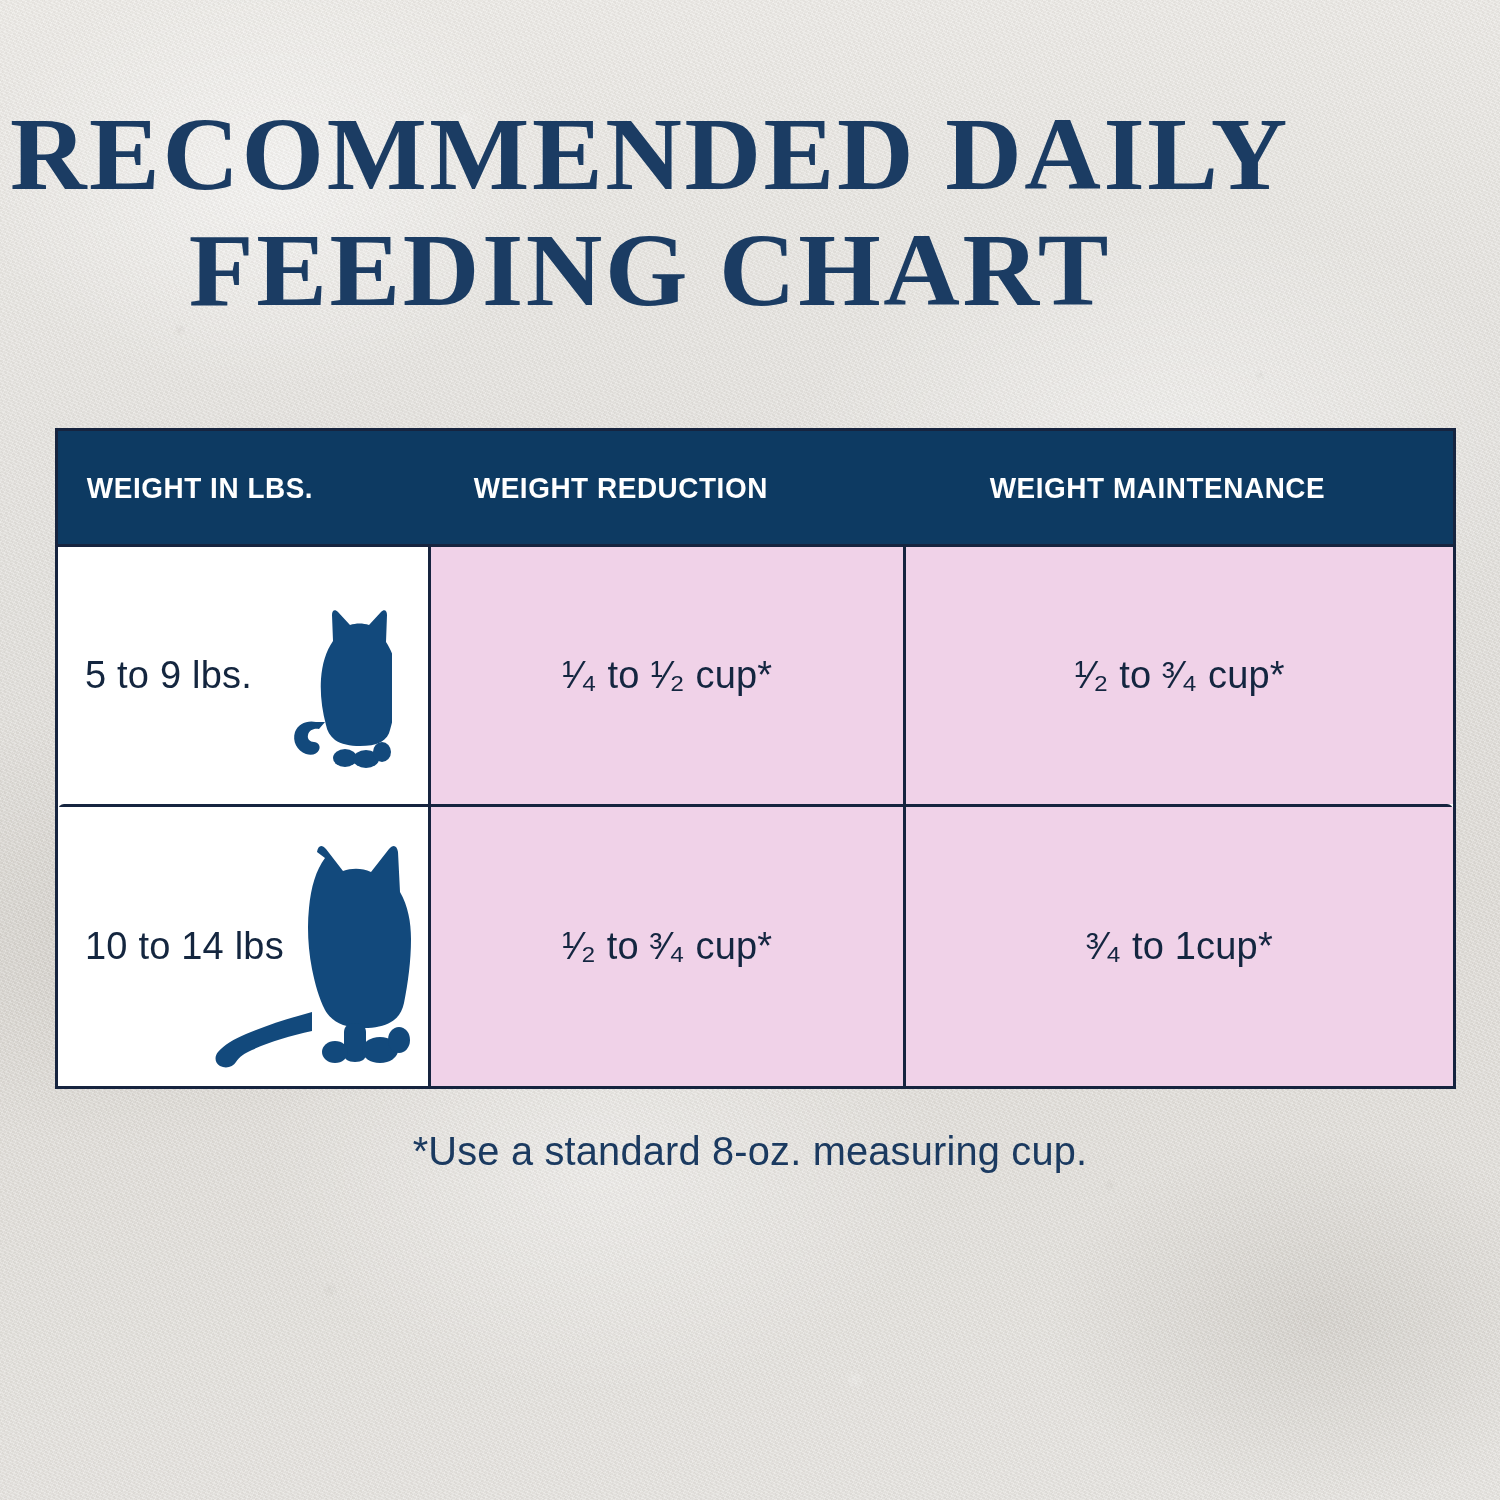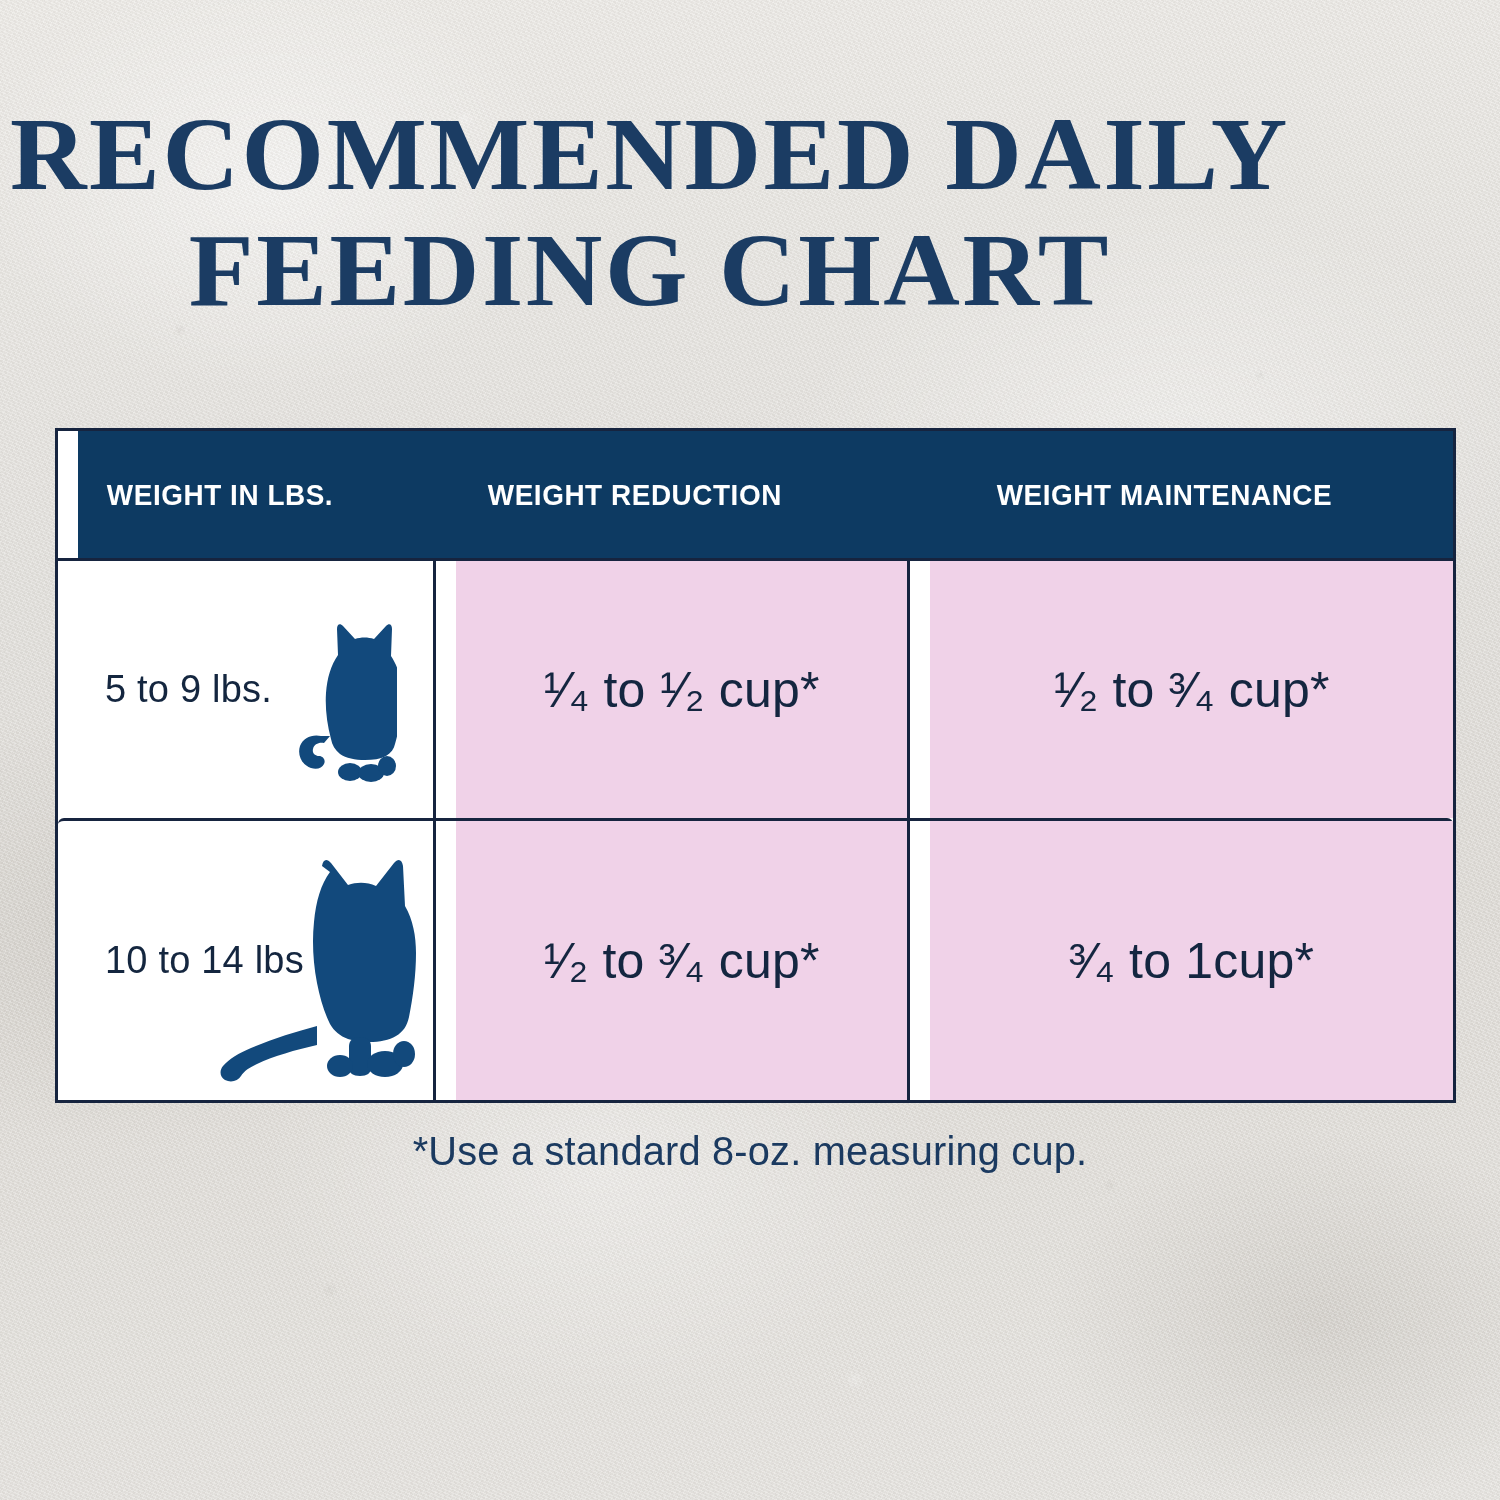--- a/index.html
+++ b/index.html
@@ -88,23 +88,22 @@
     width: 1401px;
     z-index: 3;
     border: 3px solid #16243f;
     box-sizing: border-box;
     background: #ffffff;
   }
 
   .thead {
     display: flex;
     background: #0d3a62;
-    height: 127px;
+    height: 113px;
     align-items: center;
-    margin-left: 20px;
   }
   .th {
     color: #ffffff;
     font-family: "Liberation Sans", sans-serif;
     font-weight: 700;
     font-size: 30px;
     letter-spacing: 0.6px;
     transform: scaleX(0.93);
     transform-origin: left center;
     white-space: nowrap;
@@ -122,21 +121,20 @@
     border-top: 3px solid #16243f;
   }
   .trow-1 { height: 257px; }
   .trow-2 { height: 279px; border-radius: 6px; }
 
   .cell {
     box-sizing: border-box;
     display: flex;
     align-items: center;
     position: relative;
-    margin-left: 20px;
   }
   .cell.weight {
     background: #ffffff;
     border-right: 3px solid #16243f;
     padding-left: 27px;
   }
   .cell.amount {
     background: #f0d2e8;
     justify-content: center;
   }
@@ -147,21 +145,21 @@
   .weight-label {
     color: #14263f;
     font-size: 38px;
     font-weight: 400;
     letter-spacing: 0.2px;
     white-space: nowrap;
     z-index: 2;
   }
   .amount-label {
     color: #142640;
-    font-size: 50px;
+    font-size: 38px;
     font-weight: 400;
     letter-spacing: 0.2px;
     white-space: nowrap;
   }
 
   .cat-wrap {
     position: absolute;
     right: 14px;
     bottom: 8px;
     line-height: 0;

